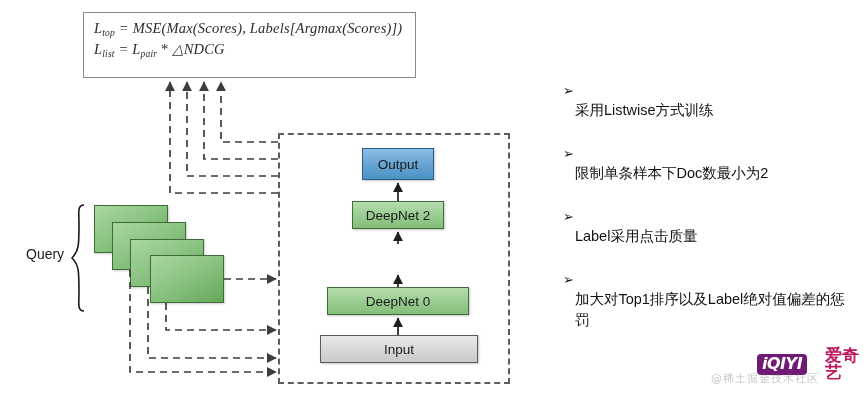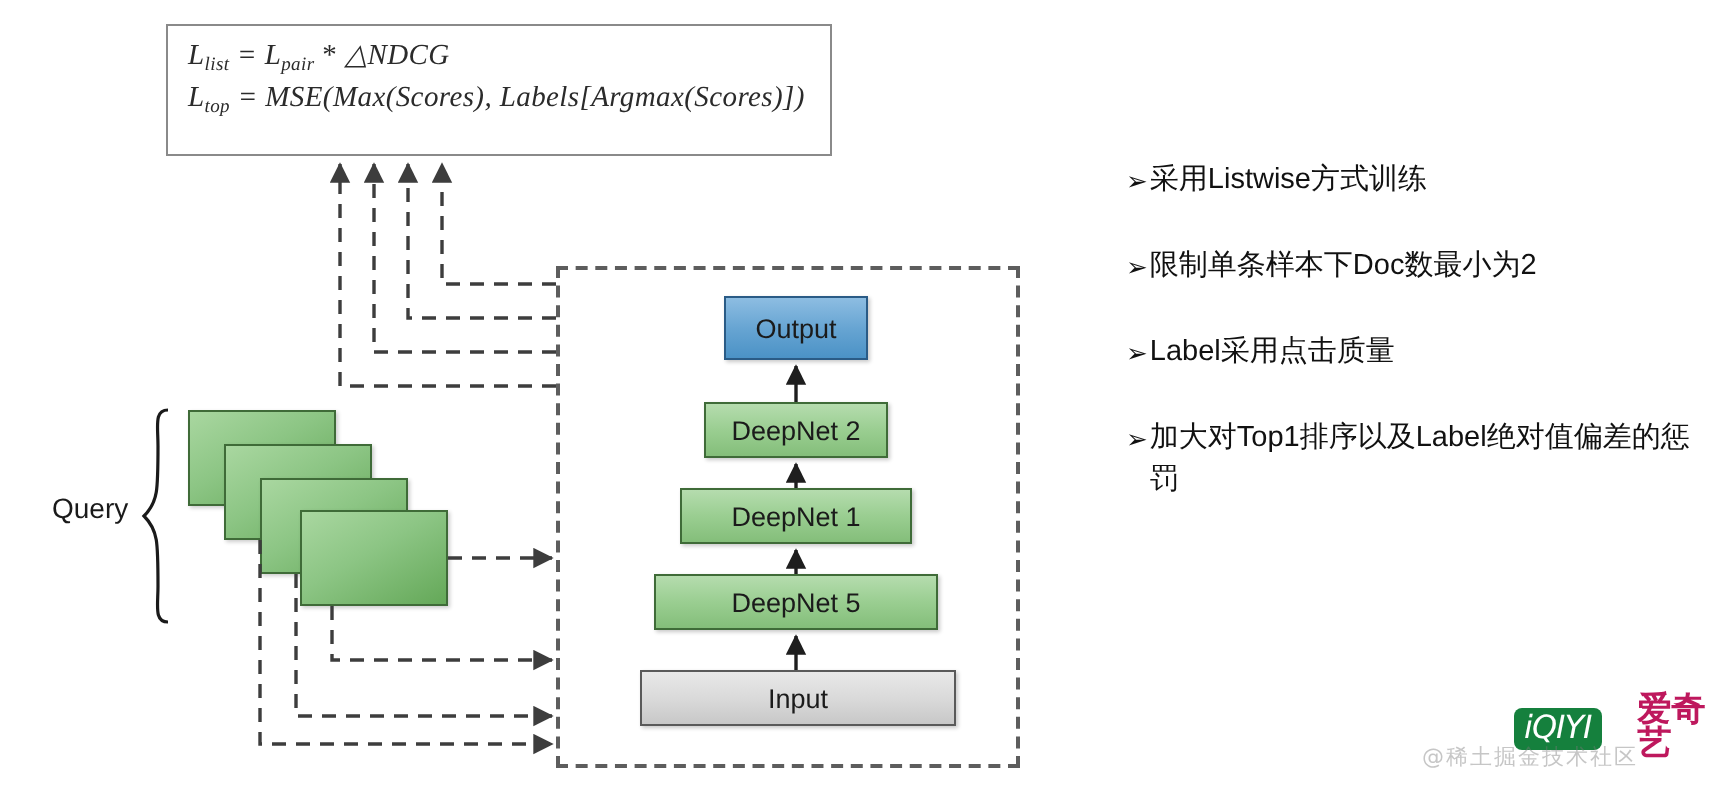--- a/index.html
+++ b/index.html
@@ -146,35 +146,35 @@
     line-height: 21px;
     font-family: "Liberation Sans", sans-serif;
   }
   .bullet-glyph {
     font-size: 13px;
     margin-right: 1px;
     color: #111111;
     flex: 0 0 auto;
     line-height: 21px;
   }
-  .bullet-text { flex: 1 1 auto; }
+  .bullet-text { flex: 1 1 auto; margin-top: 20px; }
 
   
   .logo {
     position: absolute;
     left: 757px;
     top: 347px;
     display: flex;
     align-items: center;
   }
   .logo-mark {
-    background: #15803d;
+    background: #701a75;
     color: #ffffff;
     font-size: 16px;
-    font-weight: normal;
+    font-weight: bold;
     font-style: italic;
     padding: 2px 5px 3px 5px;
     border-radius: 4px;
     letter-spacing: -0.5px;
     line-height: 16px;
     font-family: "DejaVu Sans", sans-serif;
   }
   .logo-text {
     color: #be185d;
     font-size: 17px;
@@ -197,44 +197,43 @@
     margin-left: 13px;
   }
 </style>
 </head>
 <body>
 
 <div id="canvas">
 
   <div class="formula-box">
     <div class="formula-line">
+      L<sub>top</sub> = MSE(Max(Scores), Labels[Argmax(Scores)])
+    </div>
+    <div class="formula-line">
       L<sub>list</sub> = L<sub>pair</sub> <span class="up">*</span> △NDCG
-    </div>
-    <div class="formula-line">
-      L<sub>top</sub> = MSE(Max(Scores), Labels[Argmax(Scores)])
     </div>
   </div>
 
   <div class="query-label">Query</div>
 
   <svg class="query-brace" viewBox="0 0 16 110" xmlns="http://www.w3.org/2000/svg">
     <path d="M14 2 C7 2 9 10 9 20 C9 42 9 48 2 55 C9 62 9 68 9 90 C9 100 7 108 14 108" fill="none" stroke="#1a1a1a" stroke-width="1.6"></path>
   </svg>
 
   <div class="qcard" id="qcard0"></div>
   <div class="qcard" id="qcard1"></div>
   <div class="qcard" id="qcard2"></div>
   <div class="qcard" id="qcard3"></div>
 
   <div class="dashed-container"></div>
 
   <div class="node node-output">Output</div>
   <div class="node node-green node-dn2">DeepNet 2</div>
-  <div class="node node-green node-dn1">DeepNet 1</div>
-  <div class="node node-green node-dn0">DeepNet 5</div>
+  <div class="node node-green node-dn0">DeepNet 0</div>
   <div class="node node-input">Input</div>
 
   <svg id="wires" xmlns="http://www.w3.org/2000/svg">
     <defs>
       <marker id="ah-solid" markerWidth="8" markerHeight="8" refX="5.5" refY="3" orient="auto">
         <path d="M0,0 L6,3 L0,6 z" fill="#1e1e1e"></path>
       </marker>
       <marker id="ah-dash" markerWidth="8" markerHeight="8" refX="5.5" refY="3" orient="auto">
         <path d="M0,0 L6,3 L0,6 z" fill="#3d3d3d"></path>
       </marker>

